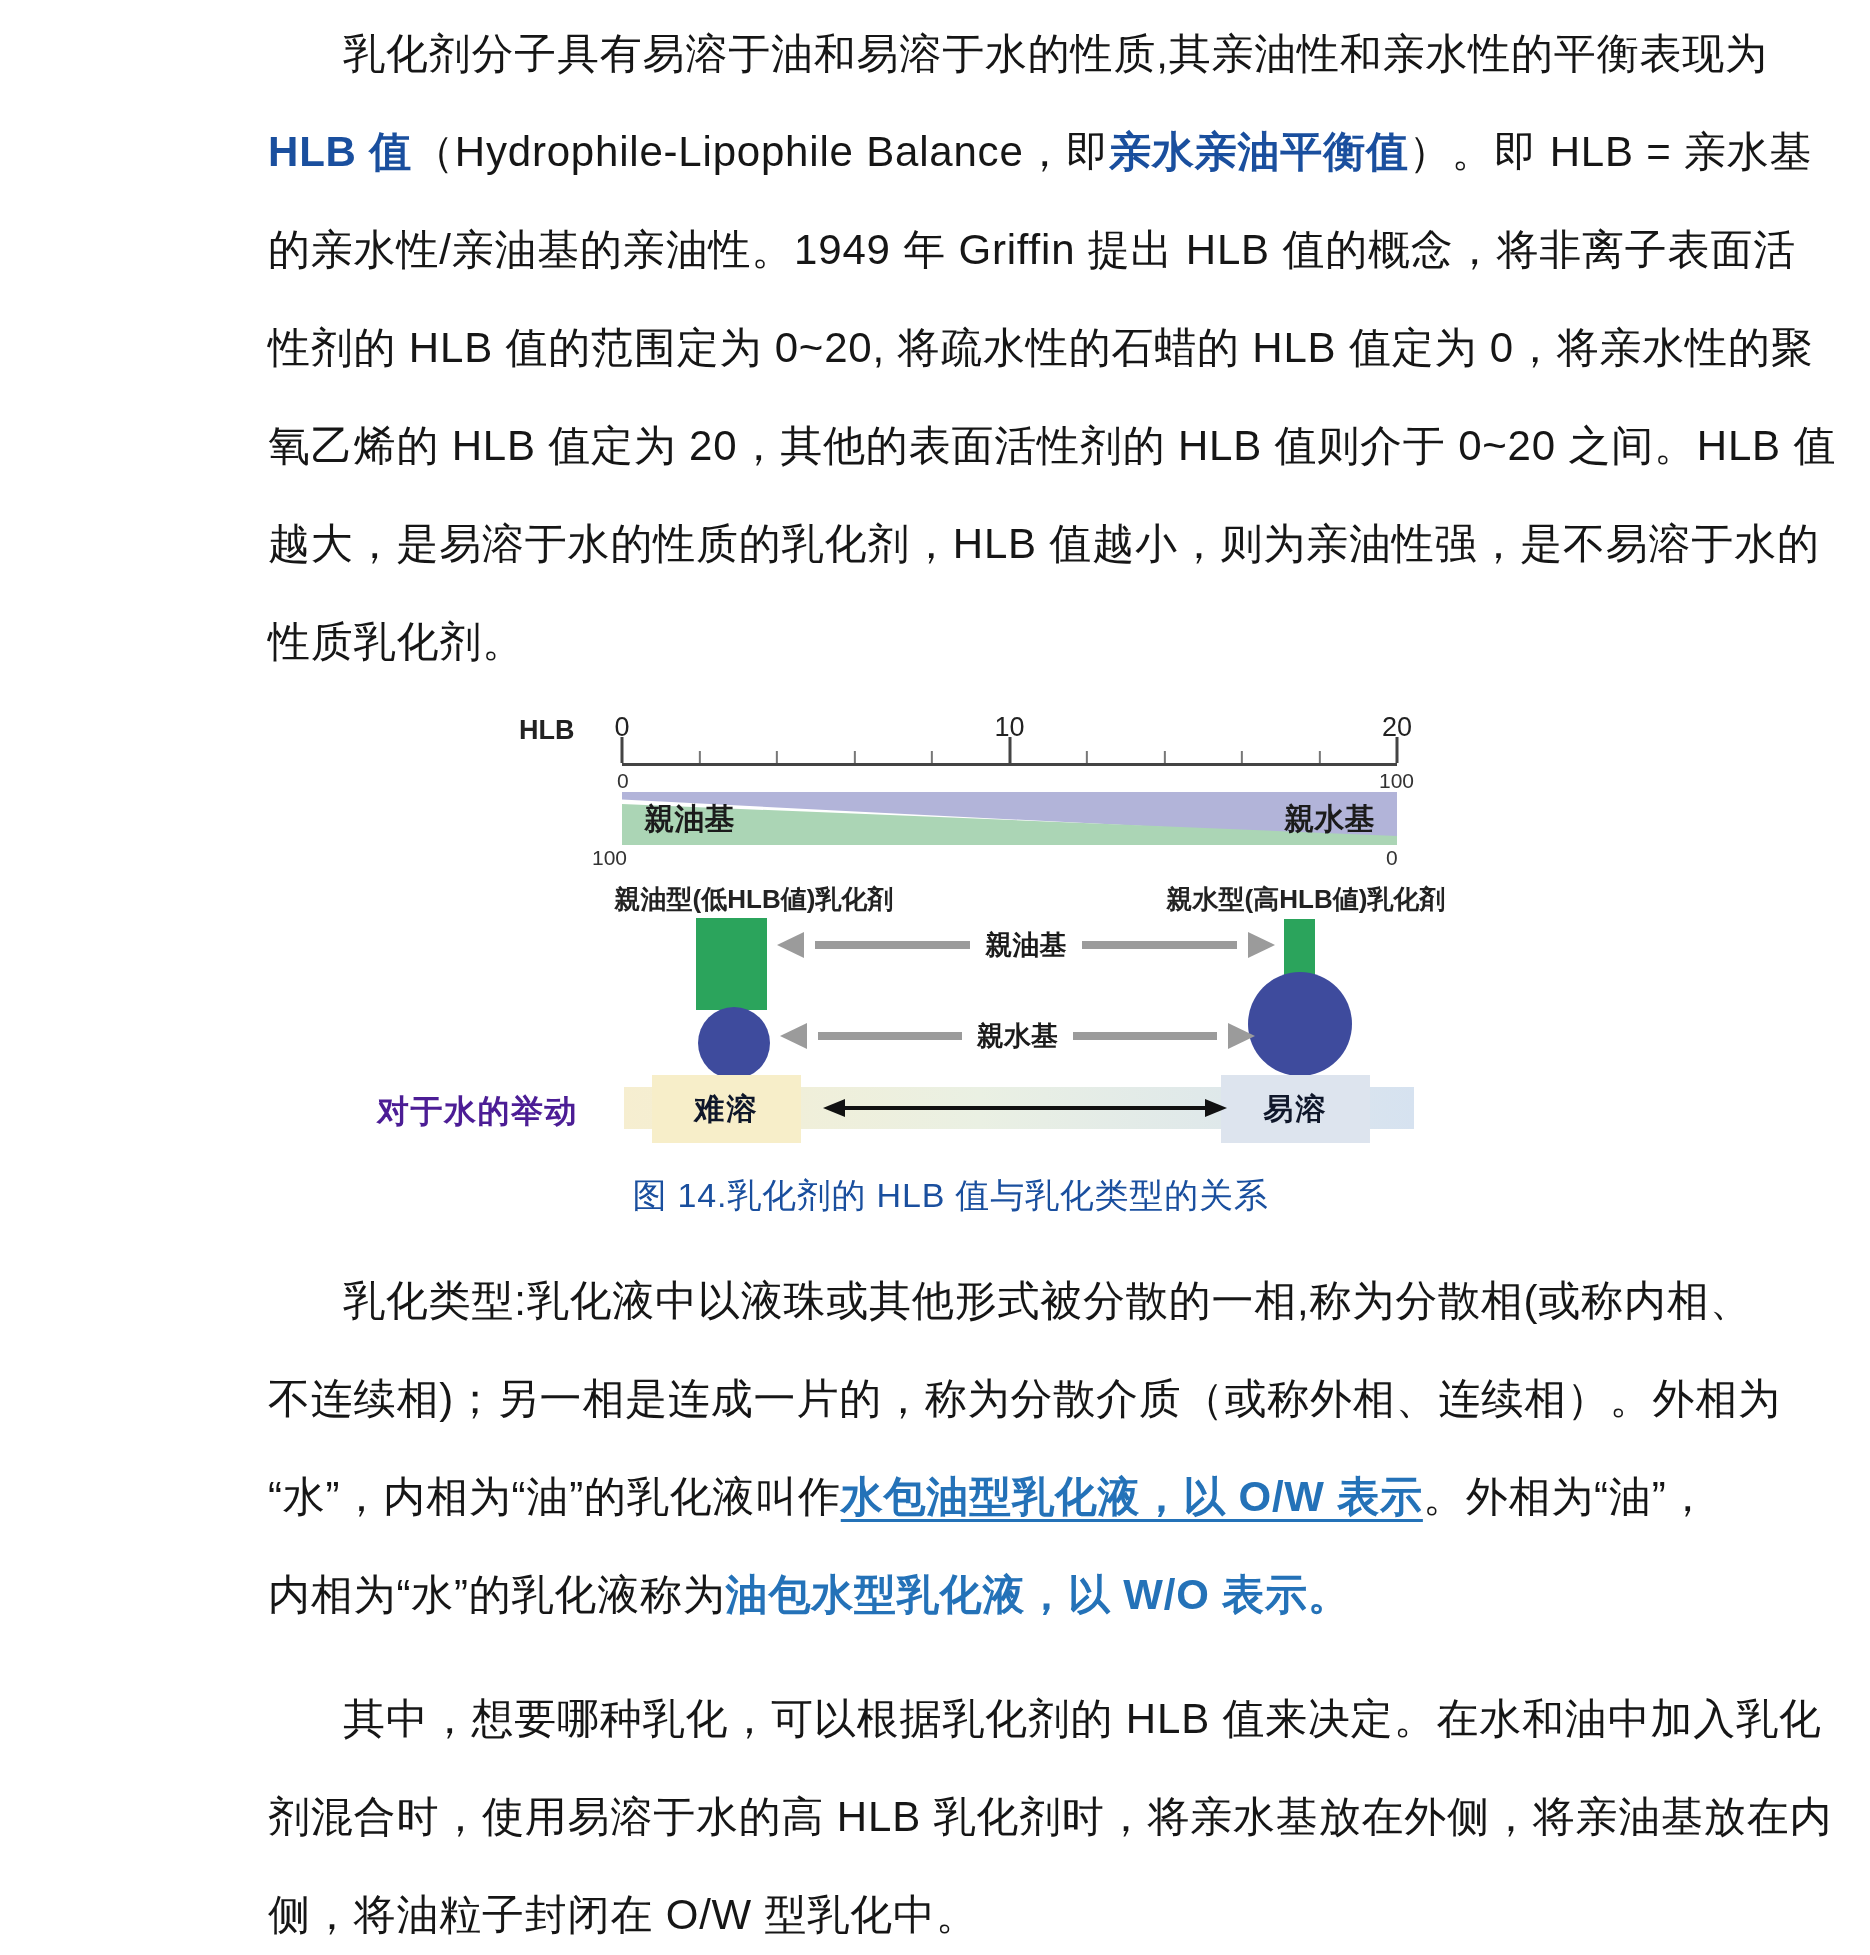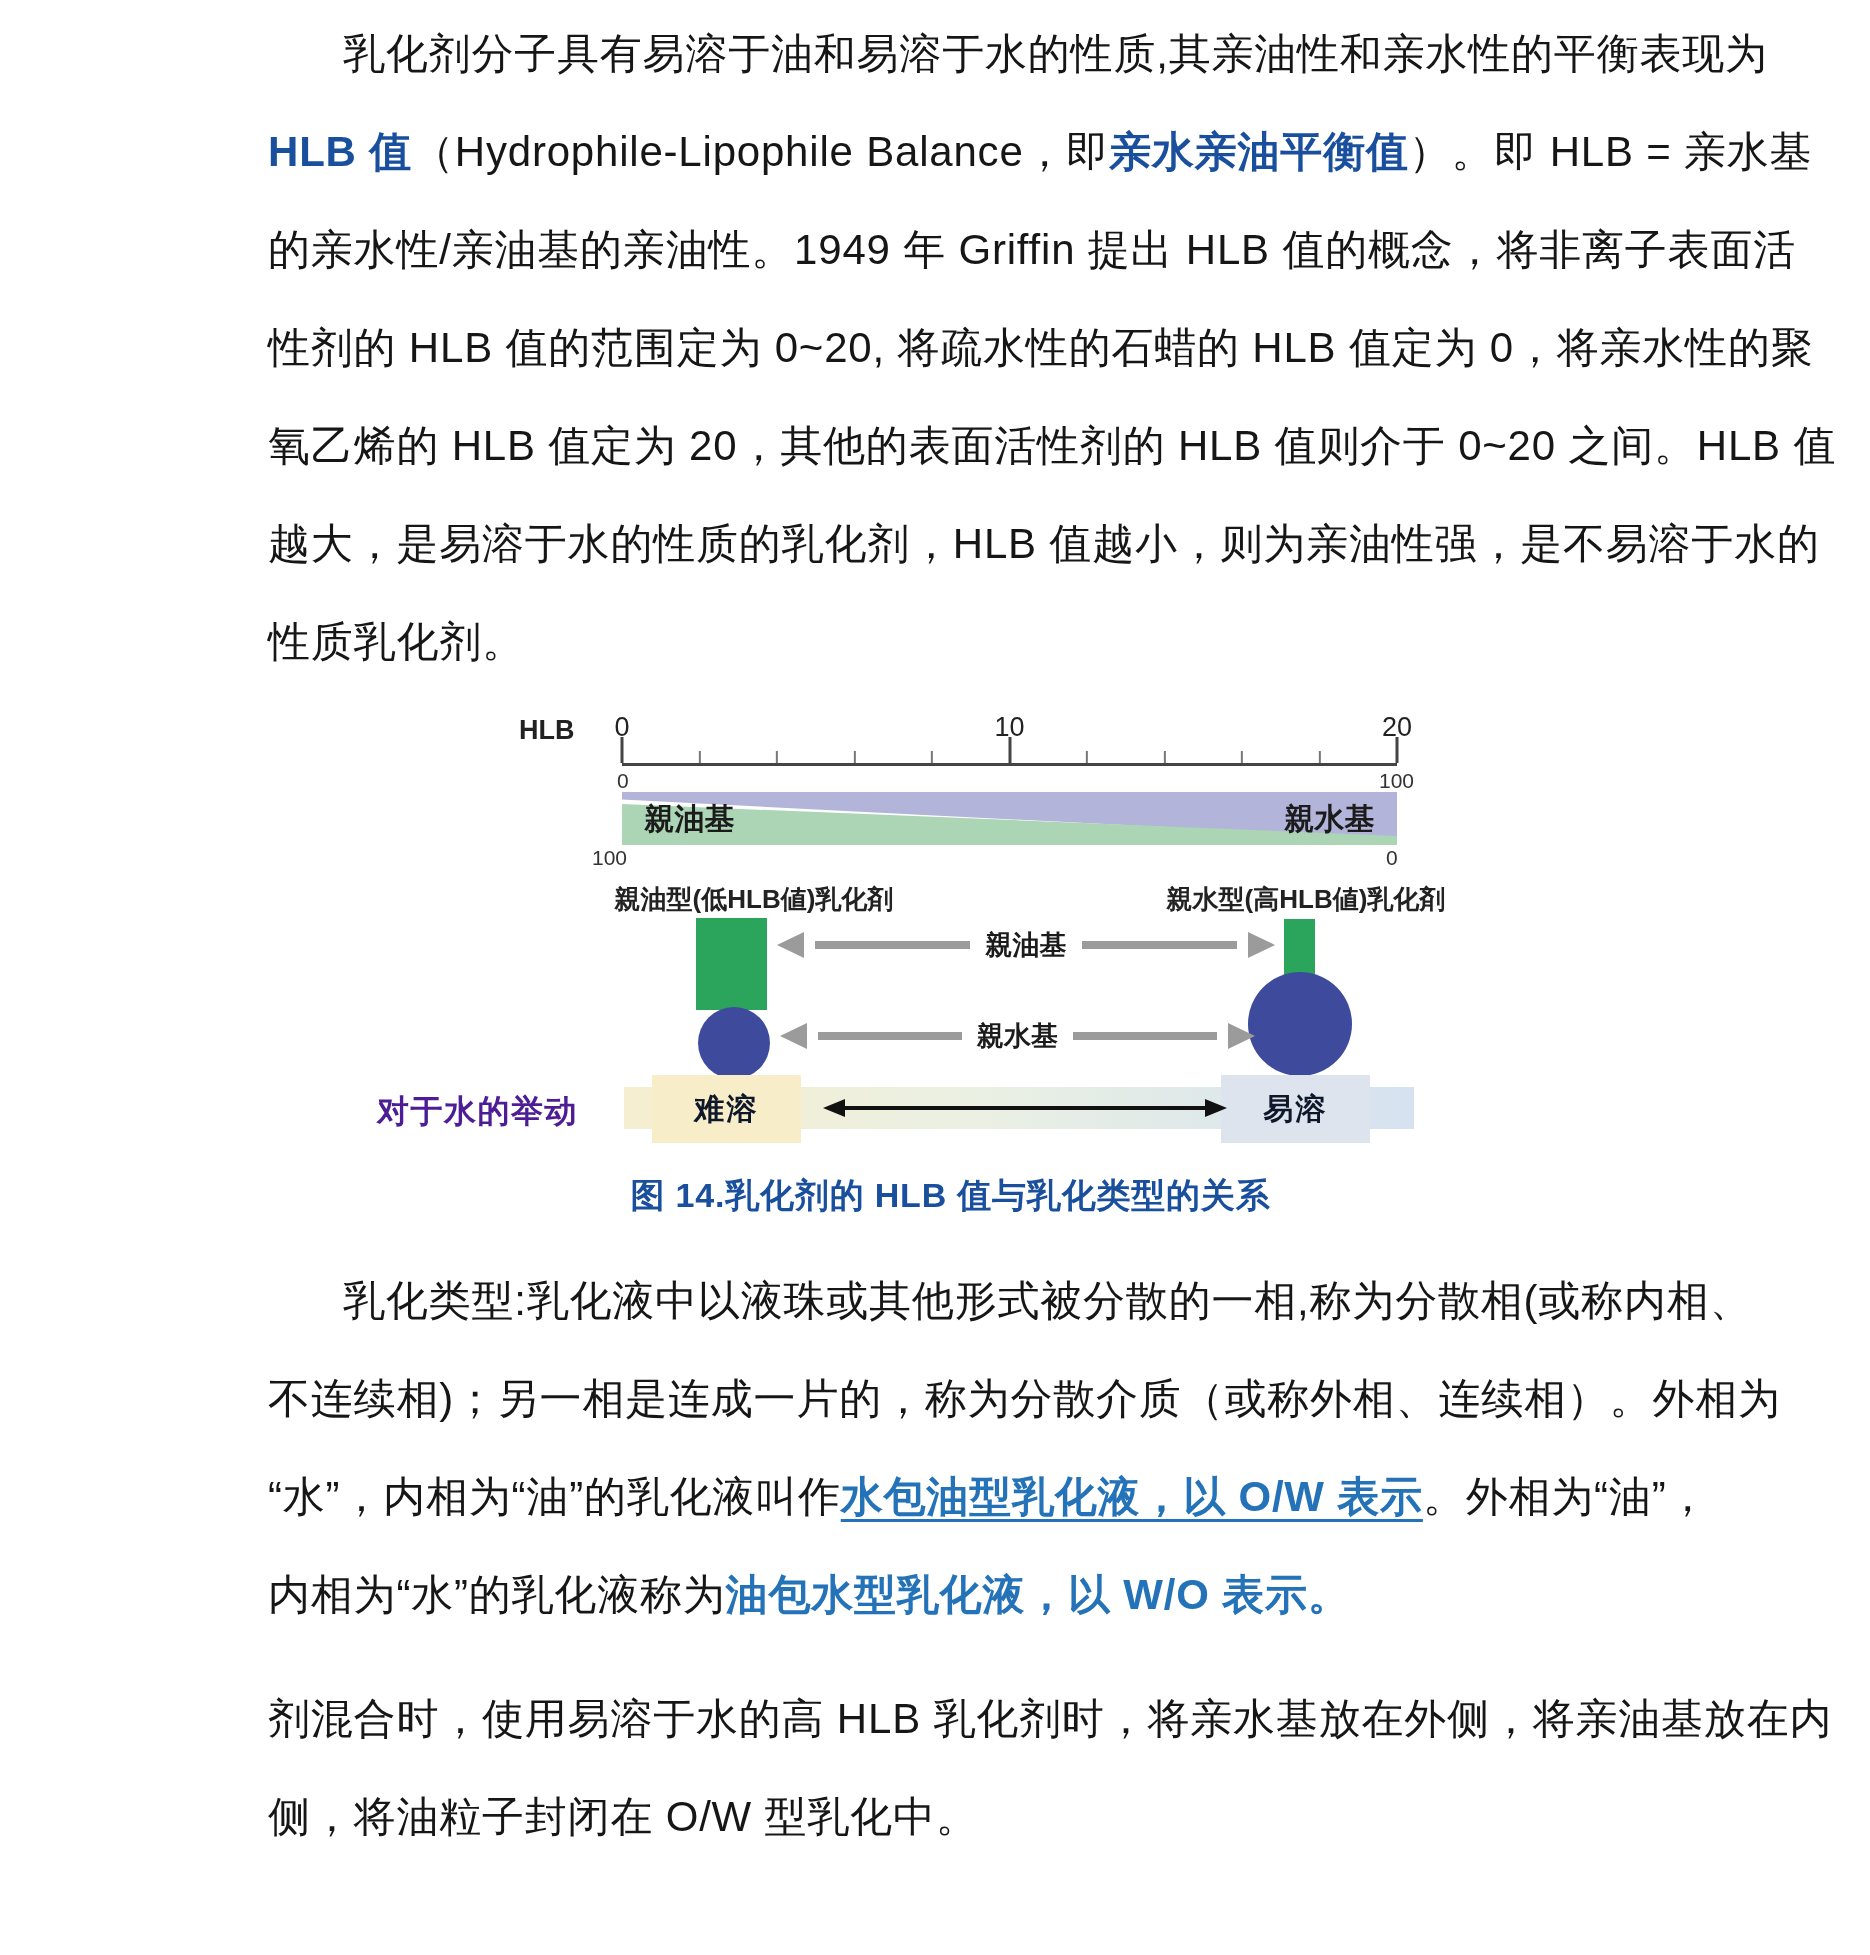--- a/index.html
+++ b/index.html
@@ -56,21 +56,21 @@
   .sol-box{position:absolute;top:1075px;width:149px;height:68px;display:flex;align-items:center;justify-content:center;
      font-size:30px;font-weight:700;color:#0f172a;letter-spacing:2.3px;}
   .box-yellow{left:652px;background:#f7eec9;}
   .box-blue{left:1221px;background:#dde4ee;text-align:right;}
   .black-arrow{position:absolute;left:823px;top:1093px;width:404px;height:30px;display:flex;align-items:center;}
   .bah{width:0;height:0;border-top:9.8px solid transparent;border-bottom:9.8px solid transparent;flex:0 0 auto;}
   .bah-left{border-right:22.6px solid #111;}
   .bah-right{border-left:22.6px solid #111;}
   .bashaft{flex:1 1 auto;height:4.5px;background:#111;}
   .caption{position:absolute;left:268px;top:1173px;width:1365px;text-align:center;
-     font-size:34px;font-weight:700;color:#1a4f9e;letter-spacing:0.8px;}
+     font-size:34px;font-weight:400;color:#1a4f9e;letter-spacing:0.8px;}
 </style>
 </head>
 <body>
 
 <div class="page">
 
   <div class="paras">
       <div class="para" style="top: 4.5px;">
         <div class="tline indent"><span>乳化剂分子具有易溶于油和易溶于水的性质,其亲油性和亲水性的平衡表现为</span></div>
         <div class="tline"><span class="seg-term">HLB 值</span><span>（Hydrophile-Lipophile Balance，即</span><span class="seg-term">亲水亲油平衡值</span><span>）。即 HLB = 亲水基</span></div>
@@ -80,20 +80,21 @@
         <div class="tline"><span>越大，是易溶于水的性质的乳化剂，HLB 值越小，则为亲油性强，是不易溶于水的</span></div>
         <div class="tline"><span>性质乳化剂。</span></div>
       </div>
       <div class="para" style="top: 1252px;">
         <div class="tline indent"><span>乳化类型:乳化液中以液珠或其他形式被分散的一相,称为分散相(或称内相、</span></div>
         <div class="tline"><span>不连续相)；另一相是连成一片的，称为分散介质（或称外相、连续相）。外相为</span></div>
         <div class="tline"><span>“水”，内相为“油”的乳化液叫作</span><span class="seg-link">水包油型乳化液，以 O/W 表示</span><span>。外相为“油”，</span></div>
         <div class="tline"><span>内相为“水”的乳化液称为</span><span class="seg-term2">油包水型乳化液，以 W/O 表示。</span></div>
       </div>
       <div class="para" style="top: 1670px;">
+        <div class="tline indent"><span>其中，想要哪种乳化，可以根据乳化剂的 HLB 值来决定。在水和油中加入乳化</span></div>
         <div class="tline"><span>剂混合时，使用易溶于水的高 HLB 乳化剂时，将亲水基放在外侧，将亲油基放在内</span></div>
         <div class="tline"><span>侧，将油粒子封闭在 O/W 型乳化中。</span></div>
       </div>
     </div>
 
   <div class="figure">
 
     <div class="hlb-title">HLB</div>
     <div class="axis-labels">
         <div class="axis-num" style="left: 0%;">0</div>

